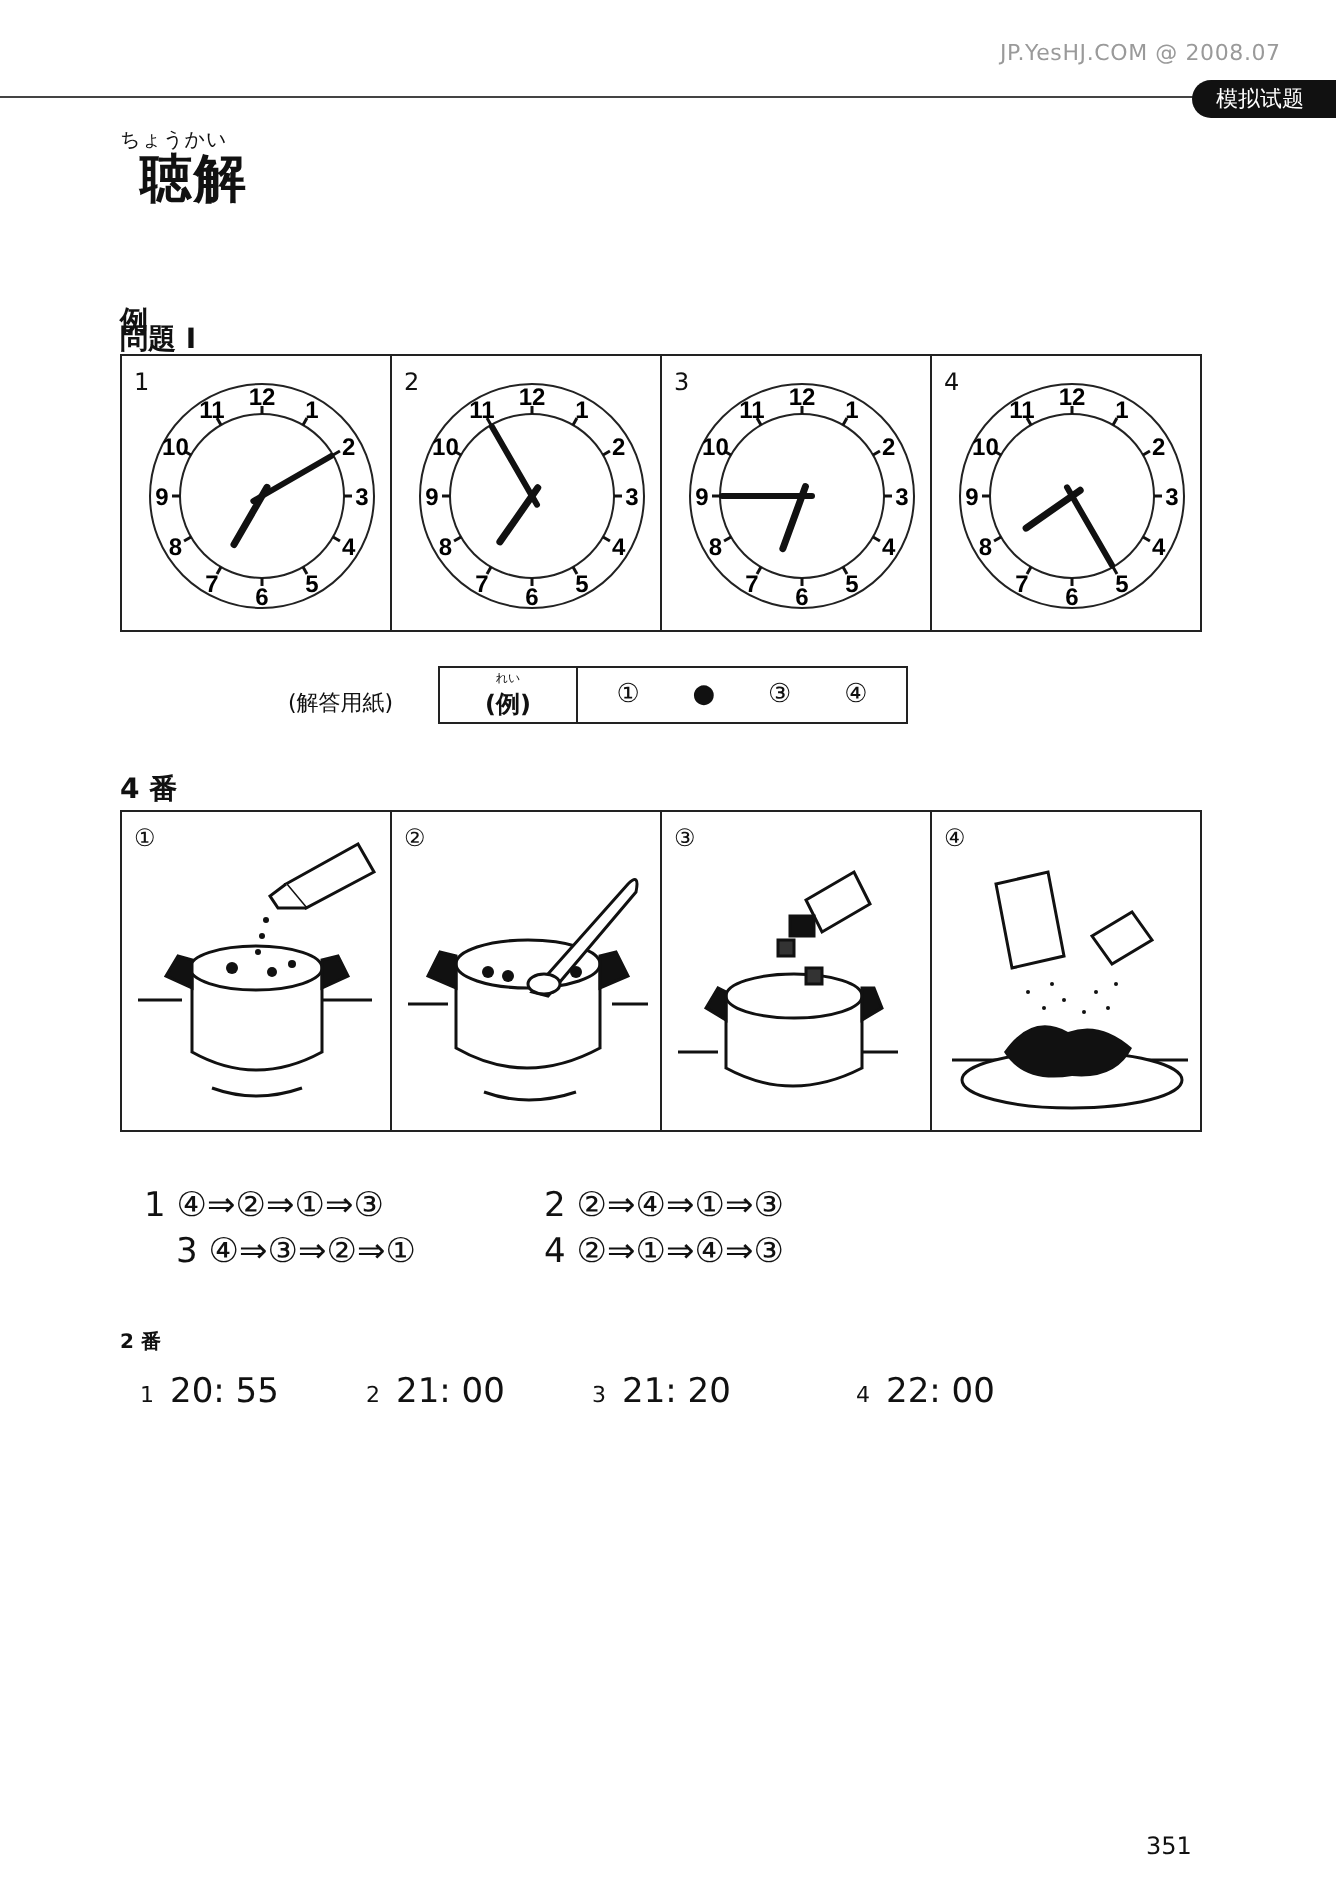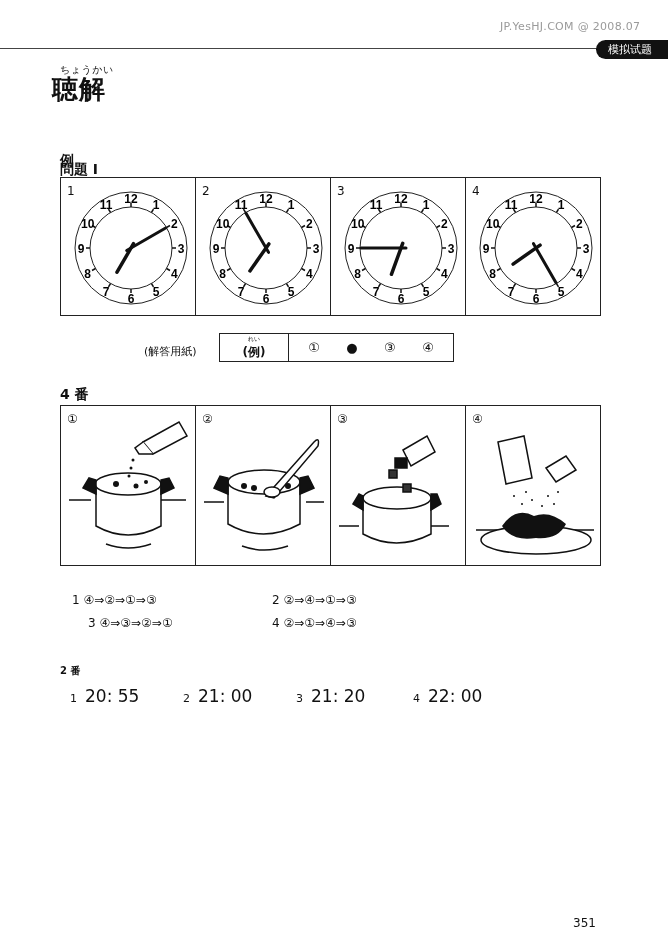--- a/index.html
+++ b/index.html
@@ -8,21 +8,21 @@
     font-family: "DejaVu Sans", "Liberation Sans", sans-serif; color: #111;
   }
   .abs { position: absolute; }
   .watermark { left: 500px; top: 20px; font-size: 11px; color: #9a9a9a; letter-spacing: 0.3px; }
   .top-rule { left: 0; top: 48px; width: 610px; height: 1px; background: #444; }
   .section-tab {
     left: 596px; top: 40px; width: 80px; height: 19px; background: #111; color: #fff;
     border-radius: 10px 0 0 10px; font-size: 11px; line-height: 19px; padding-left: 12px; box-sizing: border-box;
   }
   .furigana-title { left: 60px; top: 63px; font-size: 10px; letter-spacing: 0.5px; }
-  .page-title { left: 52px; top: 72px; font-size: 26px; font-weight: bold; letter-spacing: 1px; }
+  .page-title { left: 70px; top: 72px; font-size: 26px; font-weight: bold; letter-spacing: 1px; }
   .mondai { left: 60px; top: 129px; font-size: 14px; font-weight: bold; margin-top: 32px; }
   .rei { left: 60px; top: 152px; font-size: 14px; font-weight: bold; }
 
   .panel-row { display: flex; border: 1.5px solid #222; box-sizing: border-box; }
   .panel { position: relative; border-right: 1px solid #222; box-sizing: border-box; flex: 1; }
   .panel:last-child { border-right: none; }
   .panel-num { position: absolute; left: 6px; top: 6px; font-size: 12px; }
   .panel svg { position: absolute; left: 0; top: 0; }
 
   .clocks { left: 60px; top: 177px; width: 541px; height: 139px; }
@@ -33,21 +33,21 @@
   }
   .as-example { width: 68px; border-right: 1px solid #222; position: relative; text-align: center; }
   .as-example .rei-fur { position: absolute; top: 1px; left: 0; right: 0; font-size: 6px; }
   .as-example .rei-lbl { position: absolute; top: 10px; left: 0; right: 0; font-size: 12px; font-weight: bold; }
   .as-options { flex: 1; display: flex; align-items: center; justify-content: space-around; font-size: 13px; padding: 0 6px; }
 
   .q1-label { left: 60px; top: 386px; font-size: 14px; font-weight: bold; }
   .pics { left: 60px; top: 405px; width: 541px; height: 161px; }
 
   .choices { left: 72px; top: 593px; width: 420px; }
-  .choice { position: absolute; font-size: 12px; white-space: nowrap; }
+  .choice { position: absolute; font-size: 17px; white-space: nowrap; }
   .q2-label { left: 60px; top: 664px; font-size: 10px; font-weight: bold; }
   .times { left: 70px; top: 686px; width: 440px; }
   .time-item { position: absolute; white-space: nowrap; }
   .time-item .n { font-size: 11px; margin-right: 8px; }
   .time-item .t { font-size: 17px; }
   .page-num { left: 573px; top: 916px; font-size: 12px; }
 </style>
 </head>
 <body>
 
@@ -302,16 +302,16 @@
   <div class="choice" style="left:200px;top:0"><span>2</span>&nbsp;<span>②⇒④⇒①⇒③</span></div>
   <div class="choice" style="left:16px;top:23px"><span>3</span>&nbsp;<span>④⇒③⇒②⇒①</span></div>
   <div class="choice" style="left:200px;top:23px"><span>4</span>&nbsp;<span>②⇒①⇒④⇒③</span></div>
 </div>
 
 <div class="abs q2-label">2 番</div>
 <div class="abs times">
   <div class="time-item" style="left:0;top:0"><span class="n">1</span><span class="t">20: 55</span></div>
   <div class="time-item" style="left:113px;top:0"><span class="n">2</span><span class="t">21: 00</span></div>
   <div class="time-item" style="left:226px;top:0"><span class="n">3</span><span class="t">21: 20</span></div>
-  <div class="time-item" style="left:343px;top:0"><span class="n">4</span><span class="t">22: 00</span></div>
+  <div class="time-item" style="left:358px;top:0"><span class="n">4</span><span class="t">22: 00</span></div>
 </div>
 
 <div class="abs page-num">351</div>
 
 </body></html>

